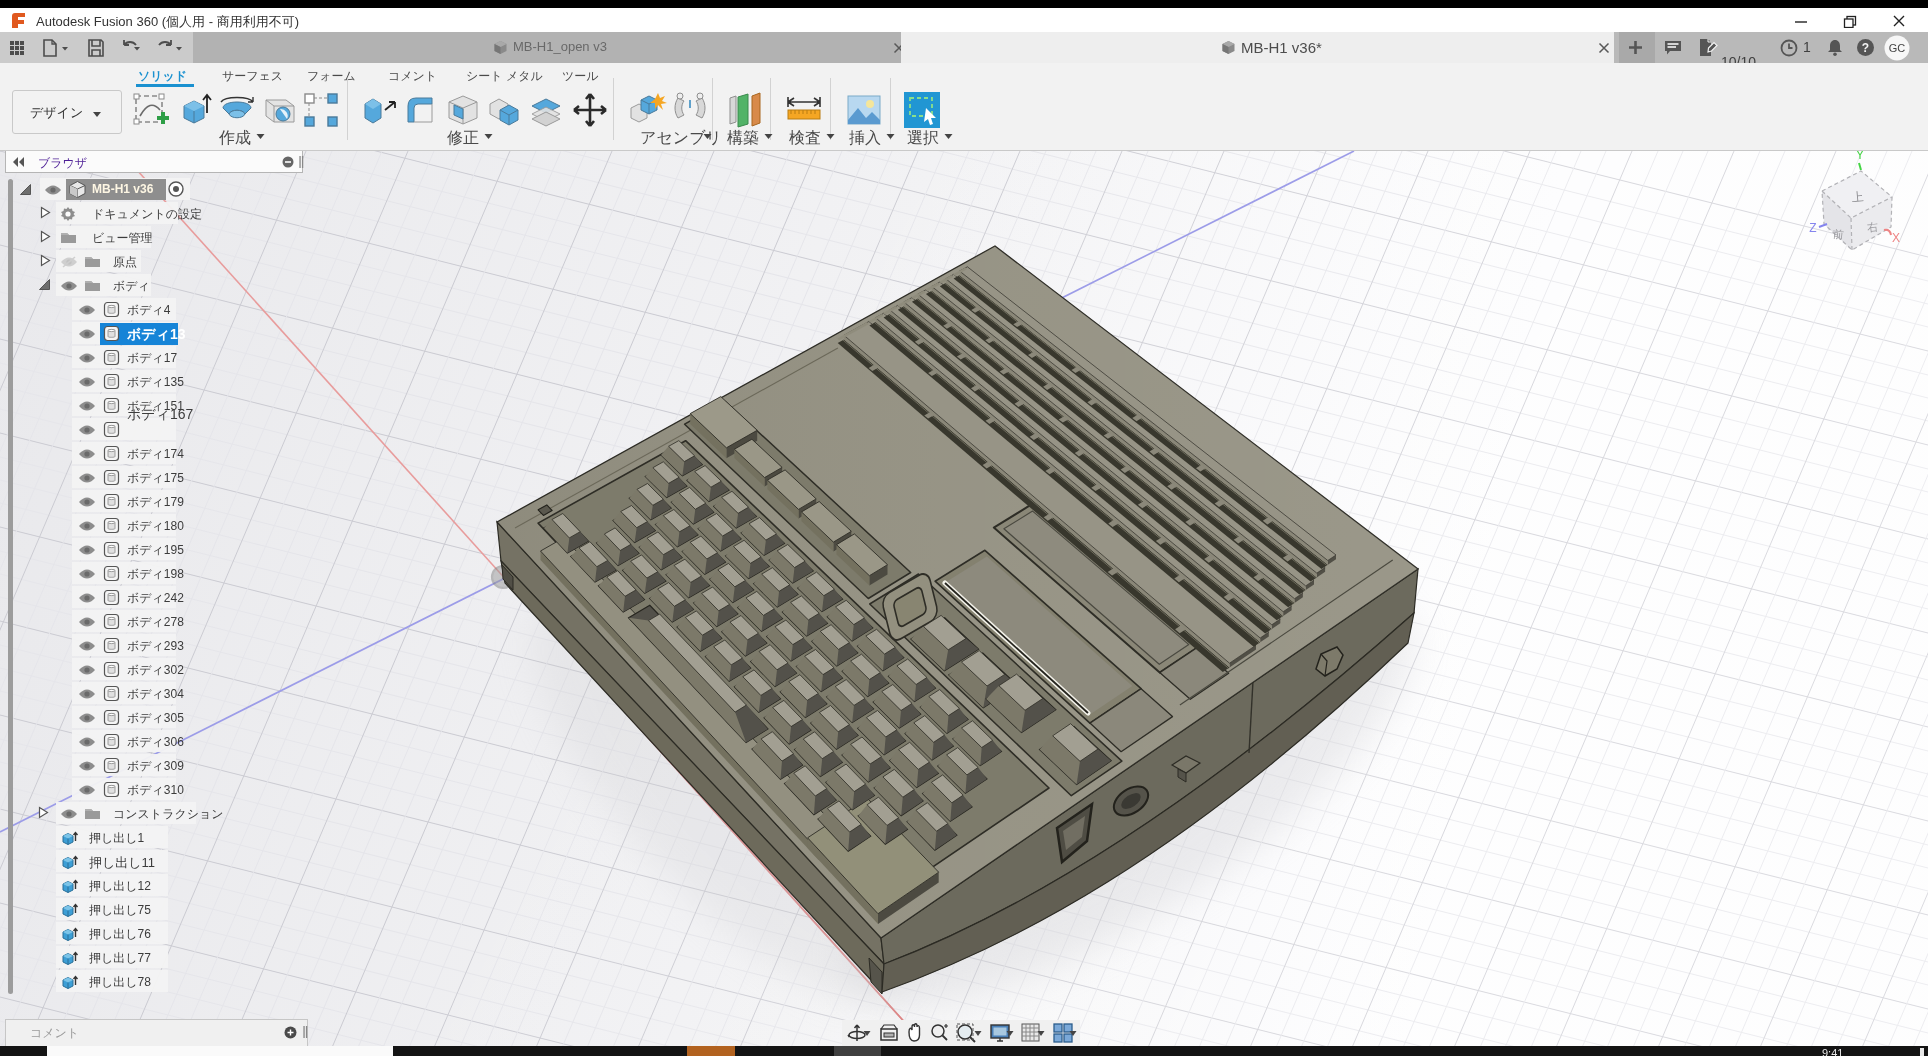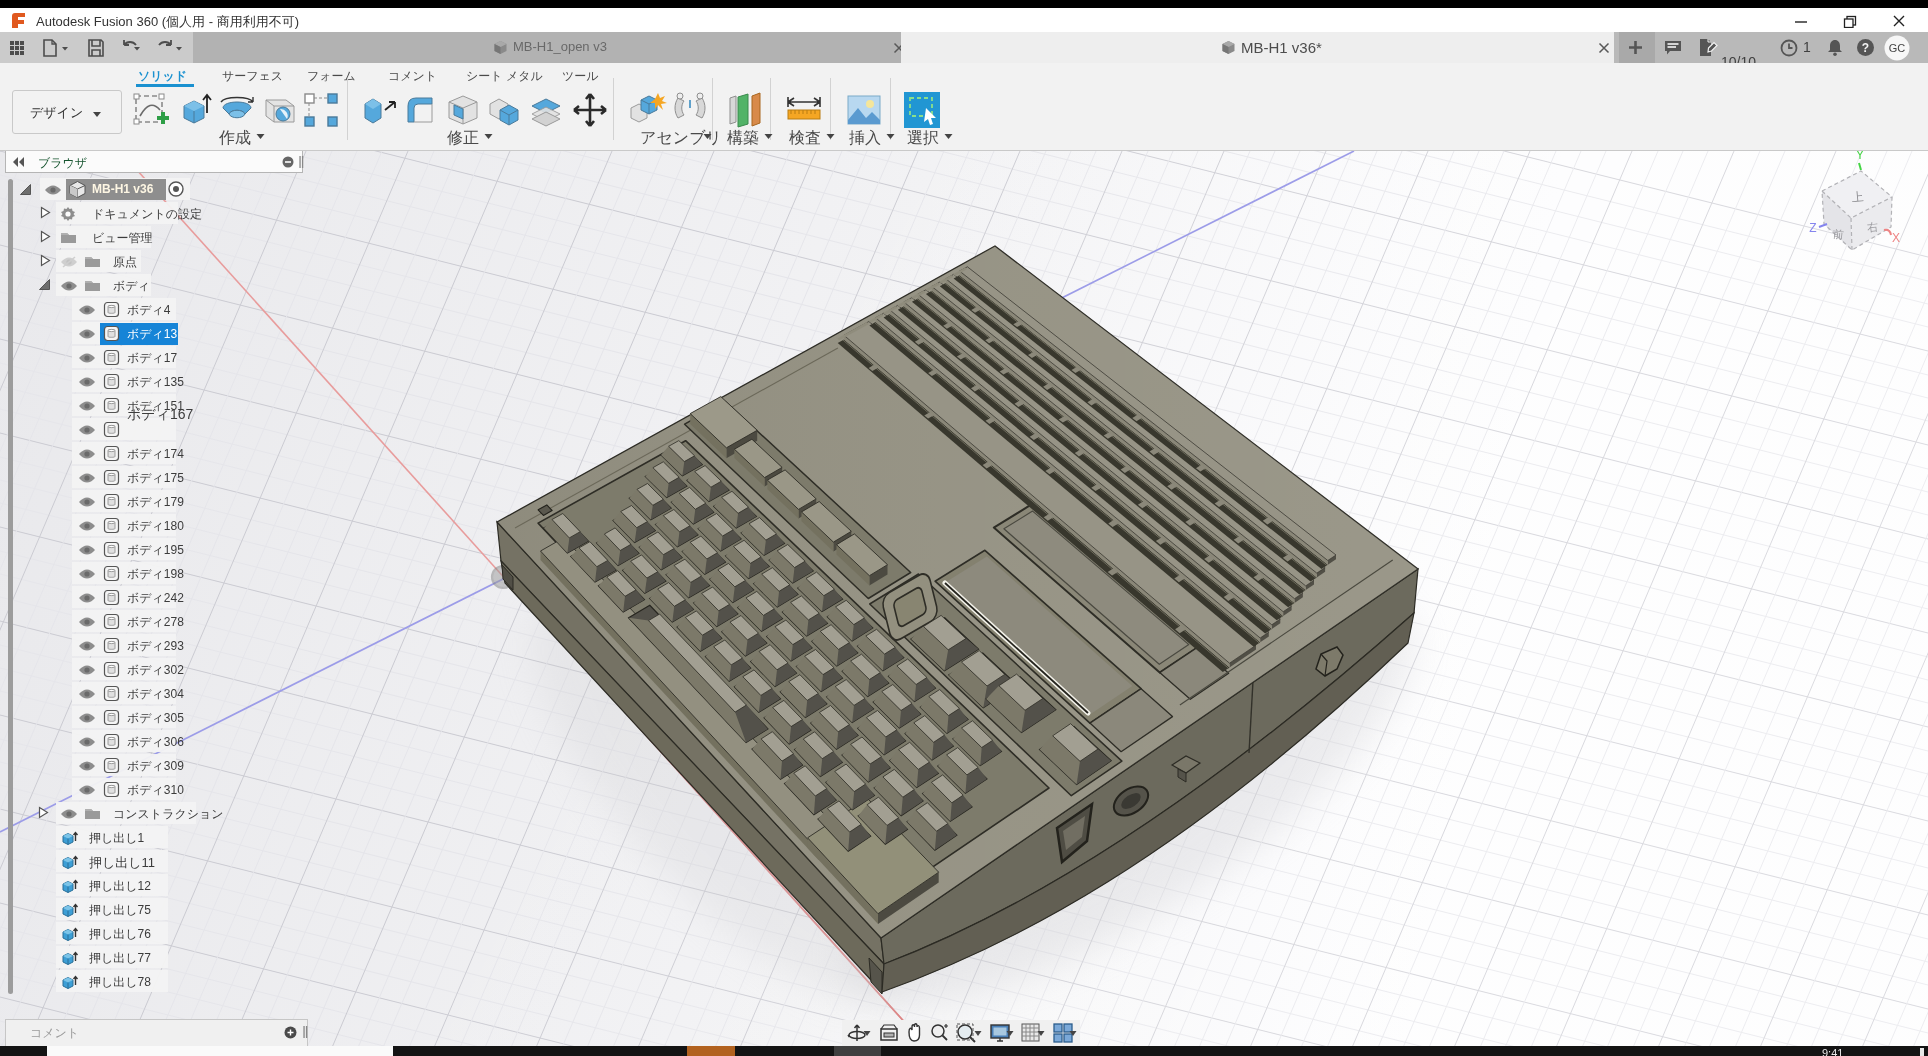--- a/index.html
+++ b/index.html
@@ -889,21 +889,21 @@
 <path d="M1819,226 L1827,223" stroke="#8585ee" stroke-width="2"></path>
 <text x="1896" y="241" font-size="12" fill="#ee8585" text-anchor="middle">X</text>
 <path d="M1884,229 Q1890,228 1891,234" stroke="#ee8585" stroke-width="2" fill="none"></path>
 </g>
 </svg>
 <div class="panel" style="left:5px;top:-1px;width:298px;height:23px">
       <svg class="abs" style="left:6px;top:5px" width="14" height="12" viewBox="0 0 14 12">
         <path d="M6 1 L6 11 L1 6 Z" fill="#555"></path>
         <path d="M12 1 L12 11 L7 6 Z" fill="#555"></path>
       </svg>
-      <span class="abs" style="left:32px;top:4px;font-size:12px;color:#14532d">ブラウザ</span>
+      <span class="abs" style="left:32px;top:4px;font-size:12px;color:#4c1d95">ブラウザ</span>
       <svg class="abs" style="left:276px;top:5px" width="12" height="12" viewBox="0 0 12 12">
         <circle cx="6" cy="6" r="5.5" fill="#666"></circle>
         <path d="M3 6 L9 6" stroke="#fff" stroke-width="1.6"></path>
       </svg>
       <span class="abs" style="left:292px;top:3px;color:#888">‖</span>
     </div>
 <div class="abs" style="left:8px;top:28px;width:5px;height:815px;background:#9c9c9c;border-radius:3px"></div>
 <div class="rowbg" style="left:40px;top:27px;width:150px;background:rgba(243,243,243,0.95)"></div>
 <svg class="abs" style="left:19px;top:32px" width="13" height="13" viewBox="0 0 13 13">
       <path d="M11.5 1.5 L11.5 11.5 L1.5 11.5 Z" fill="#6e6e6e" stroke="#555" stroke-width="1"></path>
@@ -984,21 +984,21 @@
 <div class="abs" style="left:100px;top:172px;width:78px;height:22px;background:#1684d7"></div>
 <svg class="abs" style="left:78px;top:177px" width="18" height="12" viewBox="0 0 18 12">
       <path d="M1 6 Q9 -3 17 6 Q9 15 1 6 Z" fill="#8d8d8d"></path>
       <circle cx="9" cy="6" r="2.6" fill="#6a6a6a"></circle>
     </svg>
 <svg class="abs" style="left:103px;top:174px" width="17" height="17" viewBox="0 0 17 17">
       <rect x="1.5" y="1.5" width="14" height="14" rx="3" fill="#f5f5f5" stroke="#555" stroke-width="1.2"></rect>
       <path d="M5 5.5 C5 4.4 12 4.4 12 5.5 L12 11.5 C12 12.6 5 12.6 5 11.5 Z" fill="#e0e0e0" stroke="#888" stroke-width="0.8"></path>
       <ellipse cx="8.5" cy="5.5" rx="3.5" ry="1.1" fill="#fff" stroke="#888" stroke-width="0.8"></ellipse>
     </svg>
-<span class="abs" style="left:127px;top:175px;font-size:12px;color:#ffffff;font-weight:normal">ボディ13</span>
+<span class="abs" style="left:127px;top:175px;font-size:14px;color:#ffffff;font-weight:bold">ボディ13</span>
 <div class="rowbg" style="left:72px;top:195px;width:104px;background:rgba(243,243,243,0.95)"></div>
 <svg class="abs" style="left:78px;top:201px" width="18" height="12" viewBox="0 0 18 12">
       <path d="M1 6 Q9 -3 17 6 Q9 15 1 6 Z" fill="#8d8d8d"></path>
       <circle cx="9" cy="6" r="2.6" fill="#6a6a6a"></circle>
     </svg>
 <svg class="abs" style="left:103px;top:198px" width="17" height="17" viewBox="0 0 17 17">
       <rect x="1.5" y="1.5" width="14" height="14" rx="3" fill="#f5f5f5" stroke="#555" stroke-width="1.2"></rect>
       <path d="M5 5.5 C5 4.4 12 4.4 12 5.5 L12 11.5 C12 12.6 5 12.6 5 11.5 Z" fill="#e0e0e0" stroke="#888" stroke-width="0.8"></path>
       <ellipse cx="8.5" cy="5.5" rx="3.5" ry="1.1" fill="#fff" stroke="#888" stroke-width="0.8"></ellipse>
     </svg>

